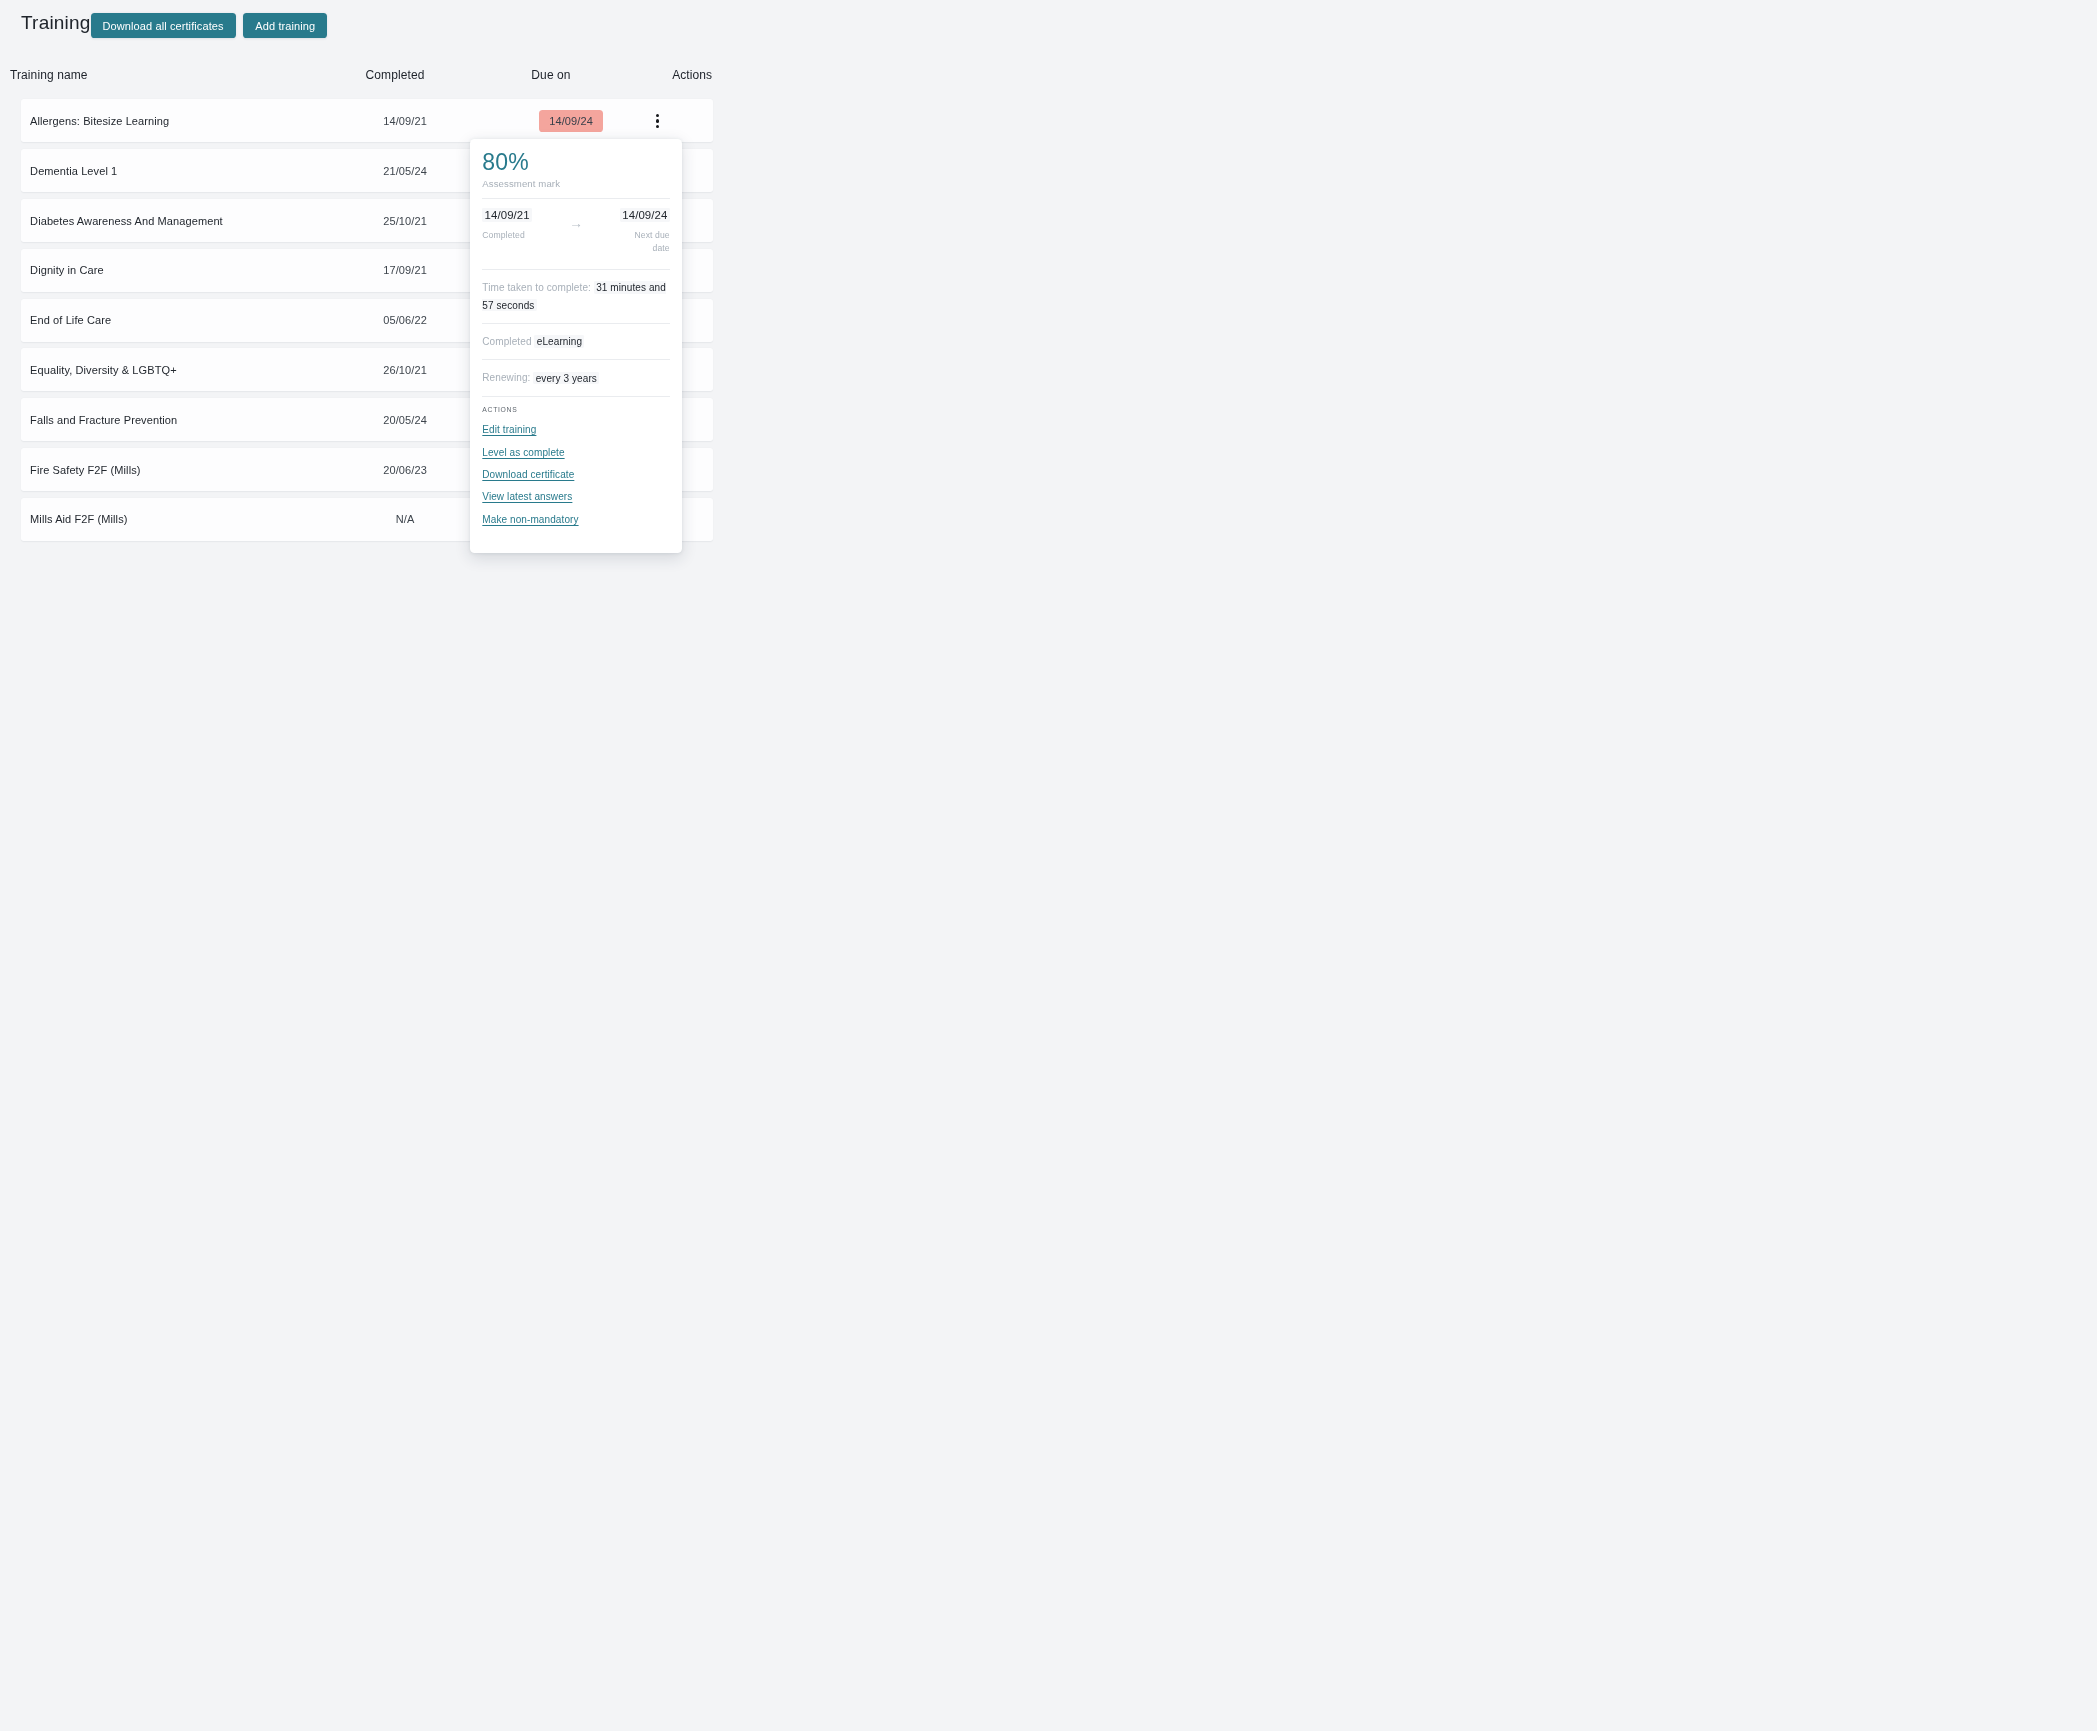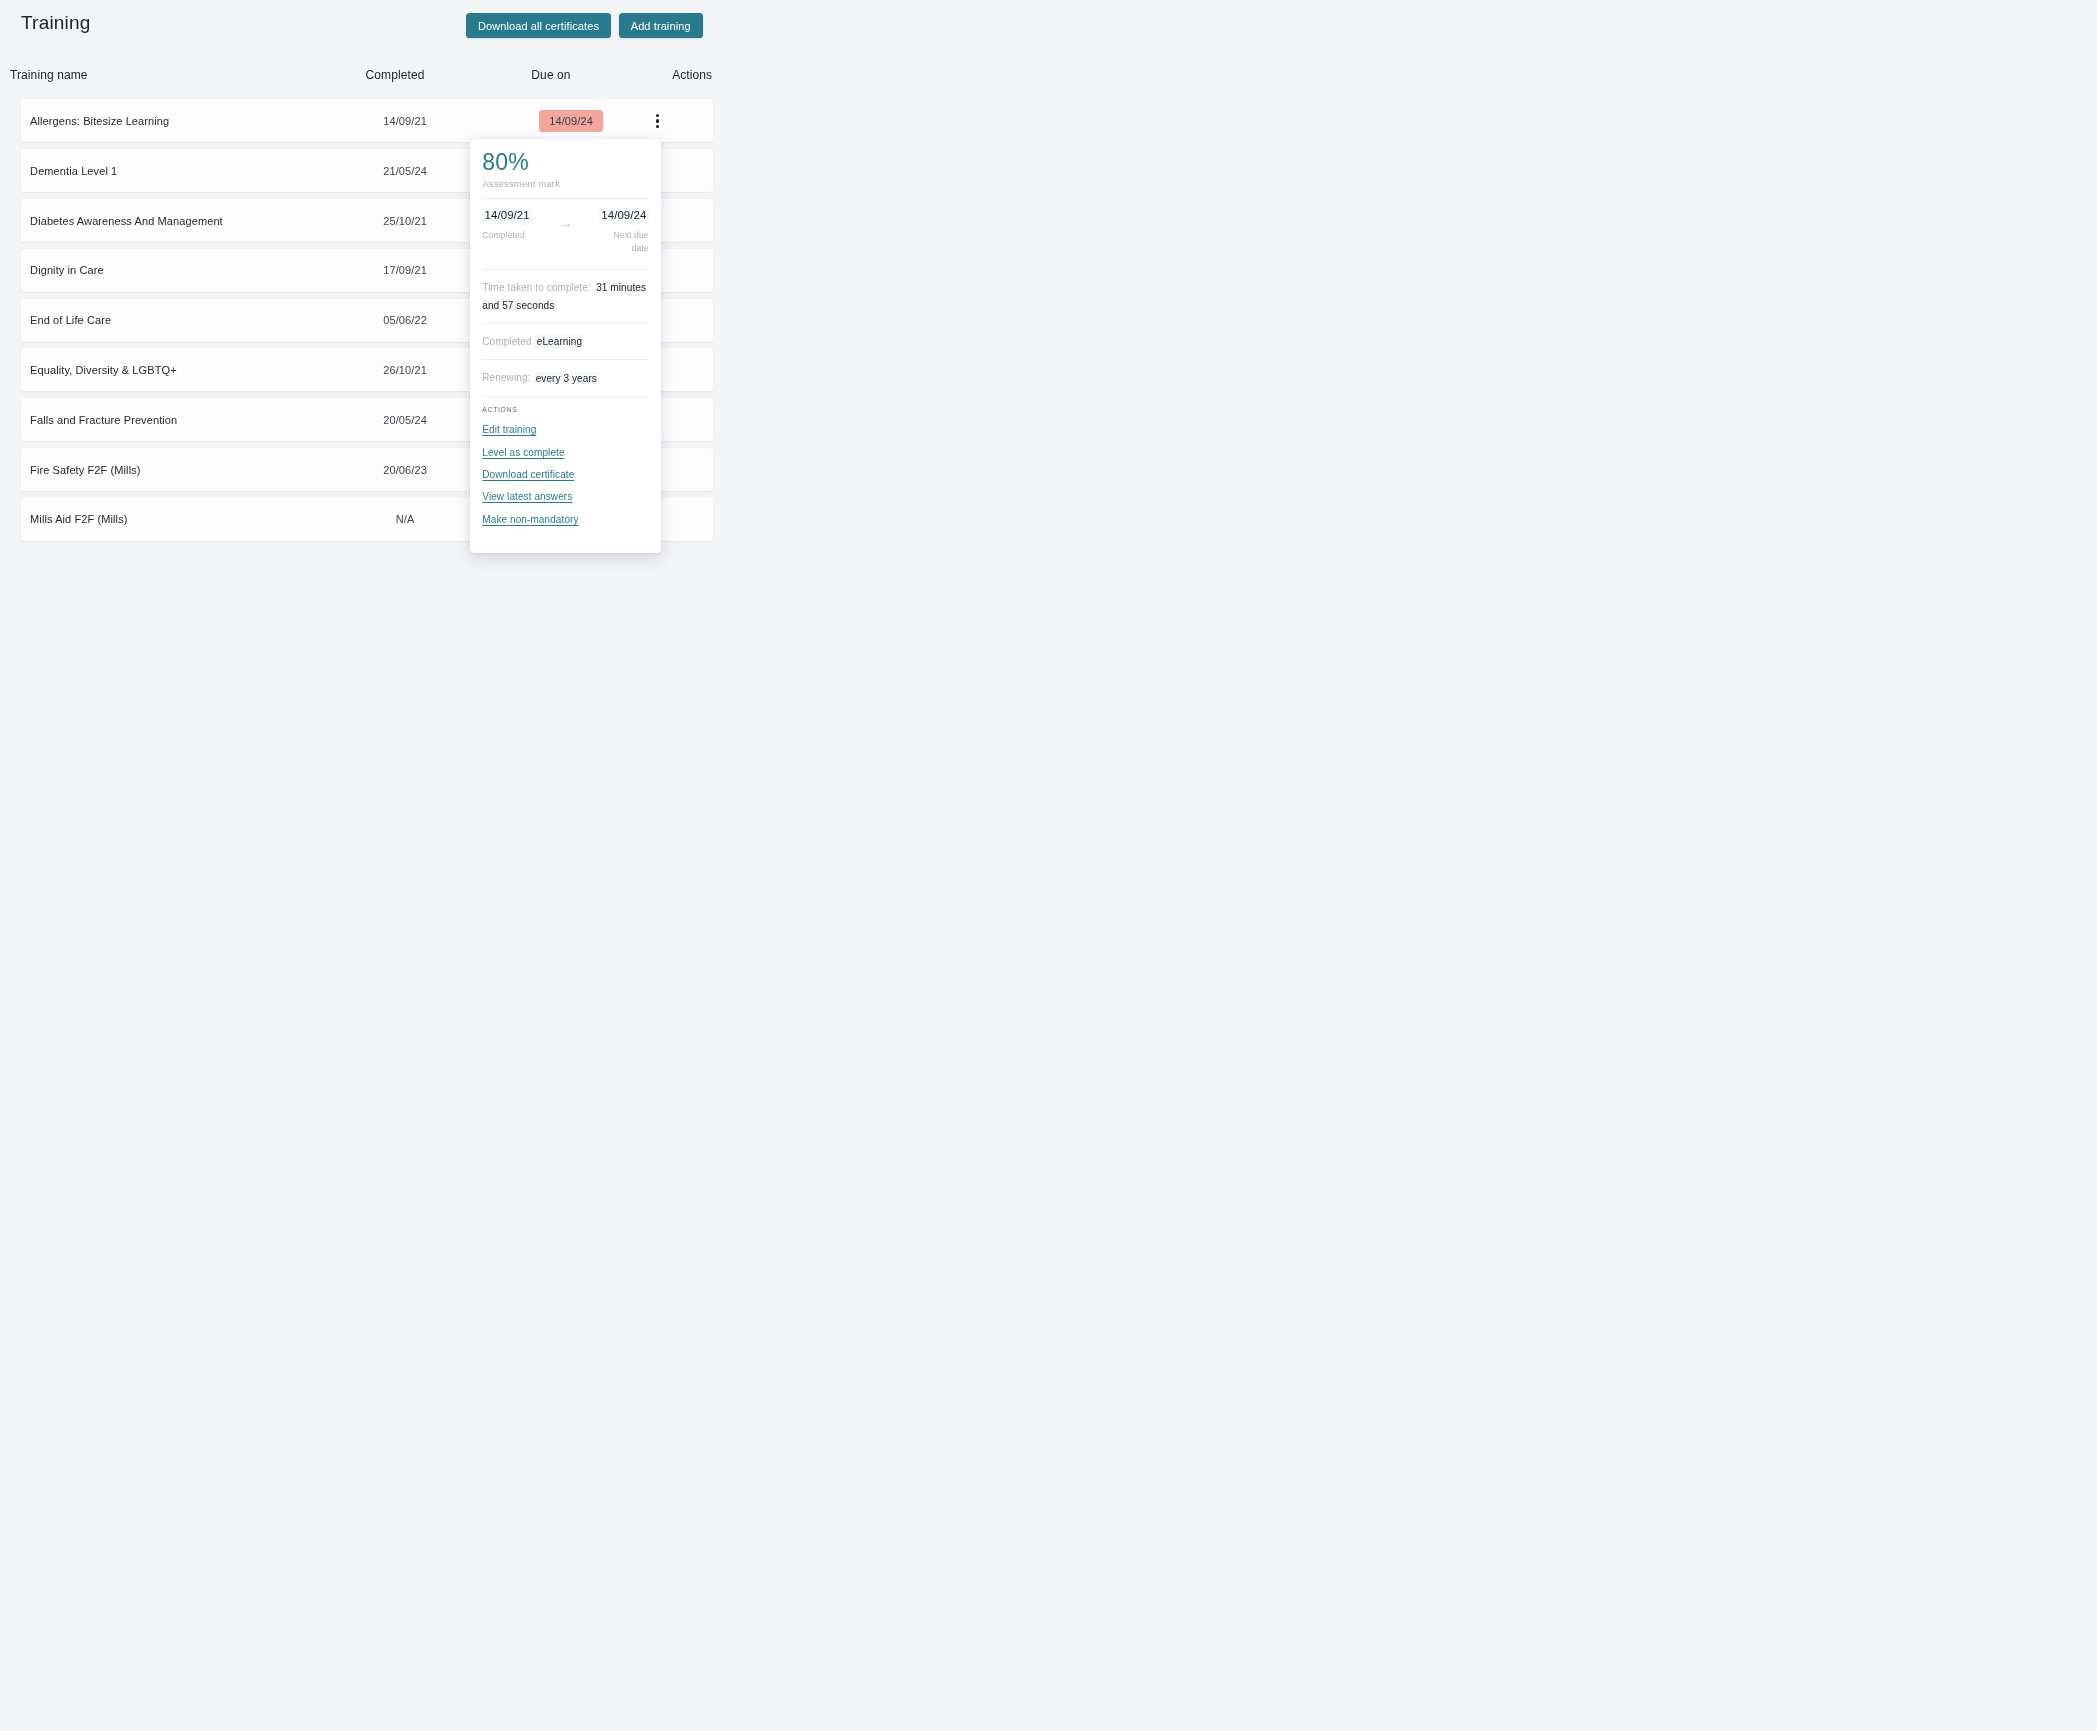--- a/index.html
+++ b/index.html
@@ -12,21 +12,20 @@
   .page {
     position: relative;
     width: 714px;
     height: 589px;
     background: #f3f4f6;
     overflow: hidden;
   }
   
   .page-header {
     display: flex;
-    justify-content: space-between;
     align-items: flex-start;
     padding: 12px 11.4px 0 21px;
   }
   .page-title {
     margin: 0;
     font-size: 19px;
     font-weight: 500;
     letter-spacing: 0.2px;
     color: #20252c;
     line-height: 1.2;
@@ -105,21 +104,21 @@
   .kebab i {
     width: 3.2px; height: 3.2px;
     border-radius: 50%;
     background: #16181c;
   }
   
   .popover {
     position: absolute;
     left: 470px;
     top: 139px;
-    width: 191px;
+    width: 212px;
     height: 414px;
     box-sizing: border-box;
     background: #ffffff;
     border-radius: 4.6px;
     box-shadow: 0 4.6px 16.4px rgba(30,45,65,0.14), 0 0.9px 3.6px rgba(30,45,65,0.08);
     padding: 11px 12.3px;
     z-index: 20;
     overflow: hidden;
   }
   .mark-value {

